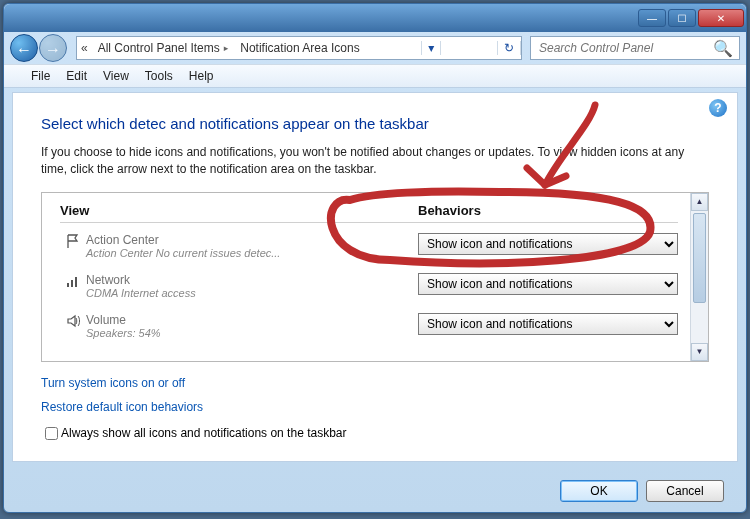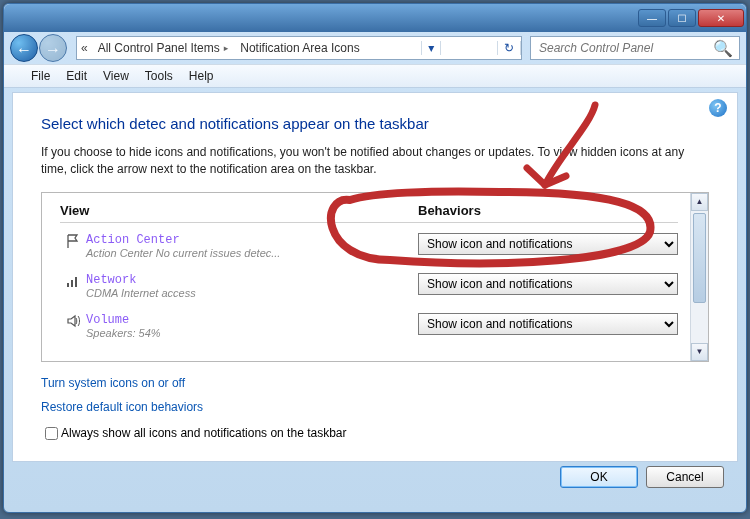--- a/index.html
+++ b/index.html
@@ -23,31 +23,31 @@
   .menuitem { padding: 2px 8px; cursor: pointer; }
   .content { position: absolute; left: 8px; right: 8px; top: 88px; bottom: 50px; background: #fff; border: 1px solid #bcd0e5; padding: 16px 28px 12px 28px; overflow: hidden; }
   .helpicon { position: absolute; right: 10px; top: 6px; width: 18px; height: 18px; border-radius: 50%; background: radial-gradient(circle at 35% 35%, #7ec5f4, #1f72c7); color: #fff; font-size: 12px; font-weight: bold; display: flex; align-items: center; justify-content: center; cursor: pointer; }
   h2 { color: #003399; font-size: 15px; font-weight: 400; margin: 6px 0 12px 0; }
   .desc { font-size: 12px; color: #222; margin-bottom: 14px; line-height: 1.4; }
   .listbox { border: 1px solid #b8b8b8; height: 170px; position: relative; padding: 10px 30px 10px 18px; }
   .colhead { font-size: 13px; font-weight: 600; color: #111; border-bottom: 1px solid #d0d0d0; padding-bottom: 4px; margin-bottom: 10px; }
   .row { display: flex; align-items: flex-start; margin-bottom: 14px; }
   .rowicon { width: 26px; height: 22px; display: flex; align-items: flex-start; justify-content: center; color: #555; }
   .rowtext { flex: 1; font-size: 12px; padding-right: 10px; }
-  .rowtext .t1 { color: #8b5cf6; font-family: Liberation Mono, monospace; }
+  .rowtext .t1 { color: #737373; }
   .rowtext .t2 { color: #888; font-style: italic; font-size: 11px; }
   .rowsel { width: 260px; }
   .rowsel select { width: 100%; font-size: 12px; padding: 2px 4px; border: 1px solid #7a7a7a; background: linear-gradient(#fff, #e6e6e6); cursor: pointer; }
   .sbar { position: absolute; right: 0; top: 0; bottom: 0; width: 18px; background: #eef2f7; border-left: 1px solid #cfd8e2; }
   .sbtn { height: 18px; background: linear-gradient(#f4f7fb, #dbe5f0); border: 1px solid #b8c7d6; font-size: 8px; color: #335; display: flex; align-items: center; justify-content: center; cursor: pointer; }
   .sthumb { position: absolute; left: 2px; right: 2px; top: 20px; height: 90px; background: linear-gradient(#d7e5f2, #b6cde3); border: 1px solid #9bb4cc; border-radius: 2px; cursor: pointer; }
   .links { margin-top: 14px; font-size: 12px; }
   .links a { color: #0b57b4; text-decoration: none; display: block; margin-bottom: 10px; cursor: pointer; }
   .cbrow { font-size: 12px; display: flex; align-items: center; margin-top: 4px; }
-  .footer { position: absolute; left: 4px; right: 8px; bottom: 10px; height: 36px; display: flex; justify-content: flex-end; align-items: flex-start; gap: 8px; padding-right: 14px; }
+  .footer { position: absolute; left: 4px; right: 8px; bottom: 10px; height: 36px; display: flex; justify-content: flex-end; align-items: flex-end; gap: 8px; padding-right: 14px; }
   .btn { min-width: 78px; height: 22px; border: 1px solid #707070; border-radius: 3px; font-size: 12px; background: linear-gradient(#fdfdfd, #e1e1e1); cursor: pointer; }
   .btn.ok { border: 1px solid #2f7fce; box-shadow: 0 0 0 1px #7ec1f9 inset; background: linear-gradient(#eef7ff, #cfe7fb); }
   .annot { position: absolute; pointer-events: none; z-index: 50; }
   .annotpath { stroke: #be2e2e; fill: none; stroke-linecap: round; }
 </style>
 </head>
 <body>
 
 <div class="window">
 

